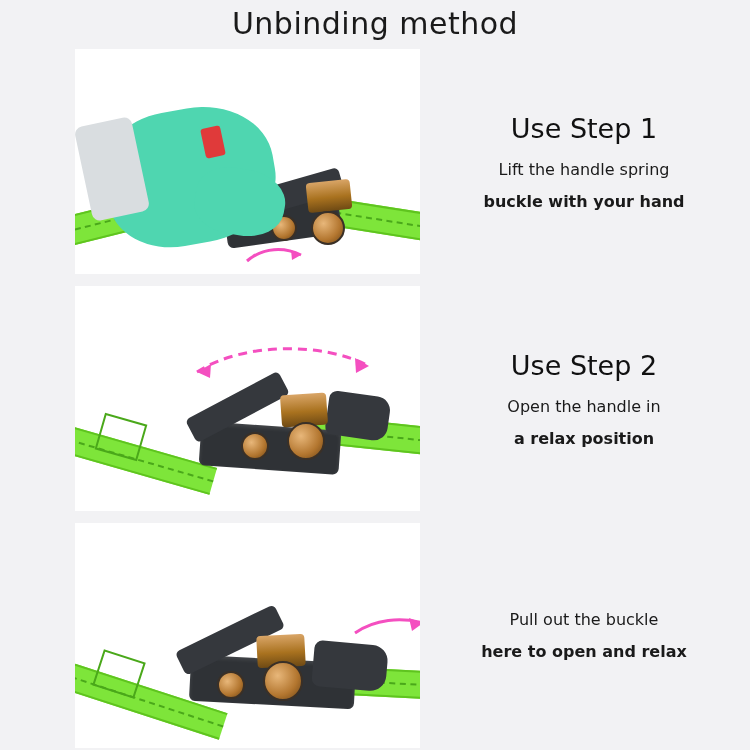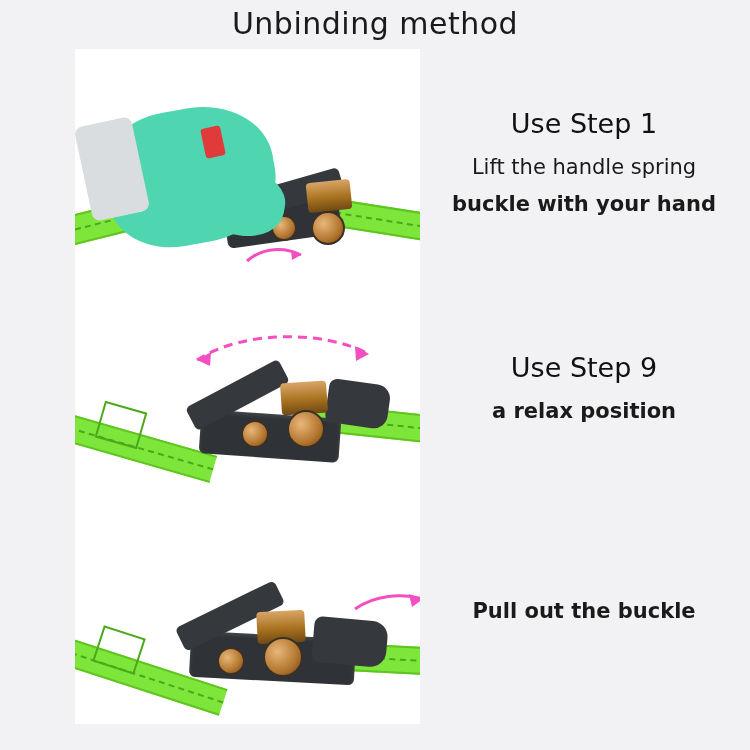--- a/index.html
+++ b/index.html
@@ -26,21 +26,21 @@
     font-size: 30px;
     color: #1a1a1a;
     letter-spacing: 0.5px;
     padding-top: 6px;
     font-weight: 400;
   }
   .steps {
     margin-top: 8px;
     display: flex;
     flex-direction: column;
-    gap: 0;
+    gap: 12px;
     padding: 0 0 0 0;
   }
   .step-row {
     display: flex;
     flex-direction: row;
     align-items: stretch;
     height: 225px;
   }
   .photo {
     width: 345px;
@@ -60,21 +60,21 @@
     padding-right: 8px;
     box-sizing: border-box;
   }
   .step-label {
     font-size: 27px;
     color: #111;
     margin-bottom: 18px;
     text-align: center;
   }
   .step-line {
-    font-size: 21px;
+    font-size: 16px;
     color: #1a1a1a;
     text-align: left;
     line-height: 1.0;
     margin-bottom: 16px;
   }
   .step-line:last-child { margin-bottom: 0; font-weight: bold; }
 
   
   .strap {
     position: absolute;
@@ -191,21 +191,22 @@
           <div class="arrow" style="position:absolute; left:108px; top:56px;">
             <svg width="200" height="46" viewBox="0 0 200 46">
               <path d="M14 30 C 60 0, 140 0, 186 24" stroke="#f44fc0" stroke-width="3" fill="none" stroke-dasharray="9 6"></path>
               <path d="M14 30 l 14 -8 l -1 14 z" fill="#f44fc0"></path>
               <path d="M186 24 l -14 -8 l 1 15 z" fill="#f44fc0"></path>
             </svg>
           </div>
         </div>
       </div>
       <div class="caption">
-        <div class="step-label">Use Step 9</div>
+        <div class="step-label">Use Step 2</div>
+        <div class="step-line">Open the handle in</div>
         <div class="step-line">a relax position</div>
       </div>
     </div>
 
     <div class="step-row">
       <div class="photo">
         <div class="photo-inner">
 
           <div class="strap dashed" style="left:-4px; top:140px; width:160px; height:24px; transform:rotate(18deg); transform-origin:left center;"></div>
           <div style="position:absolute; left:22px; top:132px; width:40px; height:34px; border:2px solid #4aa81a; transform:rotate(18deg);"></div>
@@ -222,17 +223,18 @@
           <div class="arrow" style="position:absolute; left:278px; top:92px;">
             <svg width="76" height="26" viewBox="0 0 76 26">
               <path d="M2 18 C 22 4, 48 2, 70 8" stroke="#f44fc0" stroke-width="3" fill="none"></path>
               <path d="M70 8 l -14 -5 l 3 13 z" fill="#f44fc0"></path>
             </svg>
           </div>
         </div>
       </div>
       <div class="caption">
         <div class="step-line">Pull out the buckle</div>
+        <div class="step-line">here to open and relax</div>
       </div>
     </div>
 
   </div>
 </div>
 
 </body></html>

